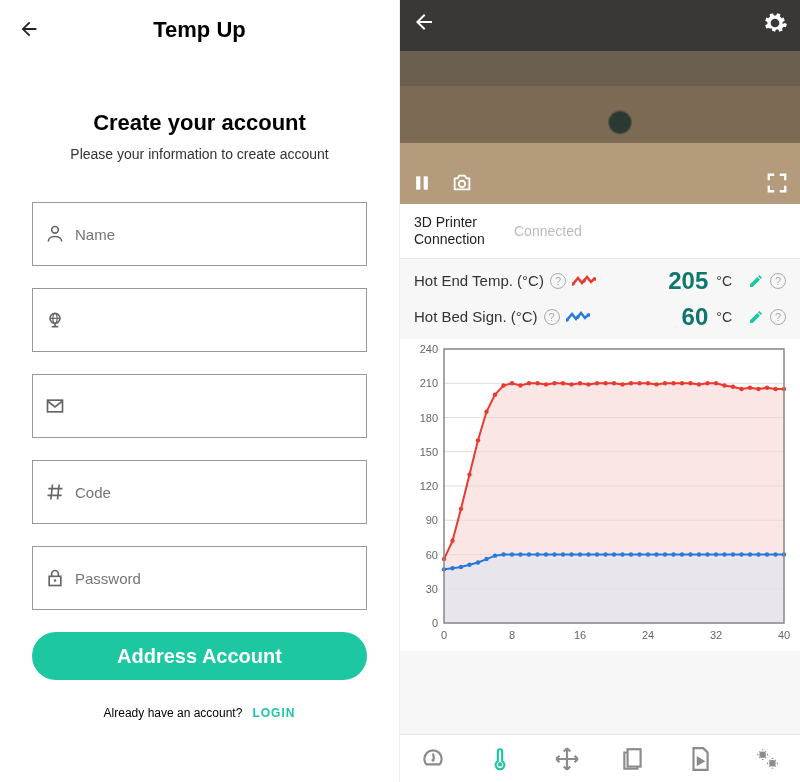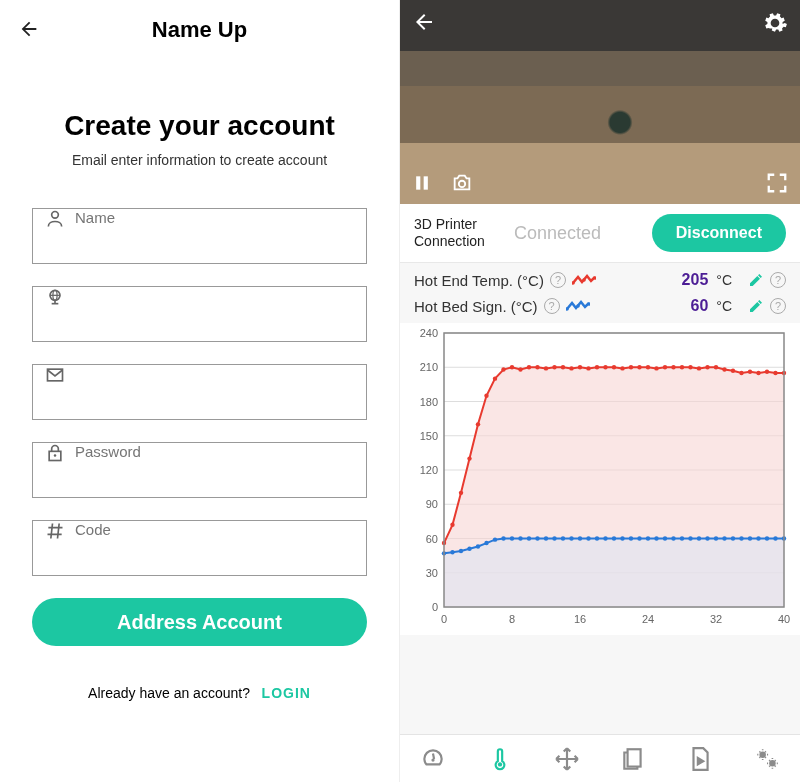--- a/index.html
+++ b/index.html
@@ -12,76 +12,76 @@
     overflow: hidden;
   }
   .pane { height: 782px; position: relative; }
   .left { width: 400px; border-right: 1px solid #eee; padding-top: 10px; }
   .right { width: 400px; background: #f7f7f7; display:flex; flex-direction:column; }
 
   
   .l-header { display:flex; align-items:center; justify-content:center; position:relative; height:40px; }
   .l-back { position:absolute; left:18px; top:8px; cursor:pointer; }
   .l-title { font-size:22px; font-weight:700; }
-  .l-h1 { font-size:28px; font-weight:800; text-align:center; margin-top:60px; }
+  .l-h1 { font-size:22px; font-weight:800; text-align:center; margin-top:60px; }
   .l-sub { font-size:14px; text-align:center; color:#333; margin-top:10px; margin-bottom:40px; }
   .form { padding: 0 32px; }
   .field {
-    display:flex; align-items:flex-start; gap:10px;
-    border:1.5px solid #999; height:56px; padding:0 12px;
+    display:flex; align-items:center; gap:10px;
+    border:1.5px solid #999; height:64px; padding:0 12px;
     margin-bottom:22px; background:#fff;
   }
   .field .ficon { width:20px; height:20px; color:#555; flex-shrink:0; display:flex; align-items:center; justify-content:center; }
   .field input {
     border:none; outline:none; font-size:15px; flex:1; background:transparent;
   }
   .btn {
     background:#1cc7a2; color:#fff; border:none; height:48px;
     width:100%; border-radius:24px; font-size:20px; font-weight:600;
     margin-bottom:22px; cursor:pointer;
   }
-  .login-row { text-align:center; font-size:14px; margin-top:17px; }
+  .login-row { text-align:center; font-size:12px; margin-top:4px; }
   .login-link { color:#1cc7a2; font-weight:700; letter-spacing:1px; }
 
   
   .camera {
     height: 204px; background:#444; position:relative;
     background:
       radial-gradient(circle at 55% 60%, #2a3a32 0%, #2a3a32 4%, transparent 5%),
       linear-gradient(#3a3836 0%, #3a3836 25%, #6b5f50 25%, #6b5f50 42%, #7c6a54 42%, #7c6a54 70%, #b49b7b 70%, #b49b7b 100%);
   }
   .cam-back { position:absolute; left:12px; top:10px; cursor:pointer; }
   .cam-gear { position:absolute; right:12px; top:10px; cursor:pointer; }
   .cam-ctrls { position:absolute; left:12px; bottom:10px; display:flex; gap:18px; align-items:center; }
   .cam-full { position:absolute; right:12px; bottom:10px; cursor:pointer; }
   .conn-row {
     background:#fff; display:flex; align-items:center; padding:10px 14px;
     gap:10px; border-bottom:1px solid #e8e8e8;
   }
   .conn-label { font-size:14px; line-height:1.2; color:#222; width:90px; }
-  .conn-state { color:#bbb; font-size:18px; flex:1; }
+  .conn-state { color:#bbb; font-size:14px; flex:1; }
   .conn-btn {
     background:#1cc7a2; color:#fff; border:none; border-radius:20px;
     height:38px; padding:0 24px; font-size:16px; font-weight:600; cursor:pointer;
   }
   .temp-row {
     display:flex; align-items:center; padding:8px 14px; font-size:15px; color:#333; gap:6px;
   }
   .temp-row .lbl { }
   .qicon {
     width:16px; height:16px; border-radius:50%; border:1.5px solid #aaa;
     display:inline-flex; align-items:center; justify-content:center;
     font-size:11px; color:#aaa;
   }
   .zig { width:24px; height:12px; }
   .zig.red path { stroke:#e83a2f; }
   .zig.blue path { stroke:#2979d8; }
   .zig path { fill:none; stroke-width:2.5; }
   .zig circle { r:1.8; }
-  .temp-val { color:#4c1d95; font-size:16px; font-weight:600; margin-left:auto; }
+  .temp-val { color:#0f766e; font-size:24px; font-weight:600; margin-left:auto; }
   .temp-unit { font-size:14px; color:#333; margin-left:2px; }
   .pencil { width:16px; height:16px; color:#1cc7a2; cursor:pointer; margin-left:10px; }
 
   .chart-wrap { background:#fff; padding:4px 10px 8px 10px; }
   .chart-svg { width:100%; height:300px; display:block; }
   .axis-text { font-size:11px; fill:#666; }
   .grid { stroke:#ddd; stroke-width:1; }
   .border { stroke:#888; stroke-width:1.5; fill:none; }
 
   .spacer { flex:1; }
@@ -97,25 +97,25 @@
 </head>
 <body>
 
 <div class="pane left">
   <div class="l-header">
     <span class="l-back">
       <svg width="22" height="22" viewBox="0 0 24 24">
           <path d="M20 11H7.8l5.6-5.6L12 4l-8 8 8 8 1.4-1.4L7.8 13H20z" fill="#222"></path>
         </svg>
     </span>
-    <span class="l-title">Name Up</span>
+    <span class="l-title">Temp Up</span>
   </div>
 
   <h1 class="l-h1">Create your account</h1>
-  <p class="l-sub">Email enter information to create account</p>
+  <p class="l-sub">Please your information to create account</p>
 
   <div class="form">
     <div class="field">
       <span class="ficon">
         <svg width="20" height="20" viewBox="0 0 24 24">
             <circle cx="12" cy="7" r="4" fill="none" stroke="#666" stroke-width="2"></circle>
             <path d="M4 21c0-4 4-6 8-6s8 2 8 6" fill="none" stroke="#666" stroke-width="2"></path>
           </svg>
       </span>
       <input type="text" placeholder="Name" style="">
@@ -139,35 +139,35 @@
             <rect x="3" y="5" width="18" height="14" fill="none" stroke="#666" stroke-width="2"></rect>
             <path d="M3 6l9 7 9-7" fill="none" stroke="#666" stroke-width="2"></path>
           </svg>
       </span>
     </div>
 
 
     <div class="field">
       <span class="ficon">
         <svg width="20" height="20" viewBox="0 0 24 24">
+            <path d="M9 3L7 21M17 3l-2 18M4 8h17M3 16h17" fill="none" stroke="#666" stroke-width="2"></path>
+          </svg>
+      </span>
+      <input type="text" placeholder="Code" style="">
+    </div>
+
+    <div class="field">
+      <span class="ficon">
+        <svg width="20" height="20" viewBox="0 0 24 24">
             <rect x="5" y="10" width="14" height="11" fill="none" stroke="#666" stroke-width="2"></rect>
             <path d="M8 10V7a4 4 0 018 0v3" fill="none" stroke="#666" stroke-width="2"></path>
             <circle cx="12" cy="15" r="1.5" fill="#666"></circle>
           </svg>
       </span>
       <input type="password" placeholder="Password" style="">
-    </div>
-
-    <div class="field">
-      <span class="ficon">
-        <svg width="20" height="20" viewBox="0 0 24 24">
-            <path d="M9 3L7 21M17 3l-2 18M4 8h17M3 16h17" fill="none" stroke="#666" stroke-width="2"></path>
-          </svg>
-      </span>
-      <input type="text" placeholder="Code" style="">
     </div>
 
     <button class="btn">Address Account</button>
 
     <div class="login-row">
       <span>Already have an account?</span>
       &nbsp;
       <span class="login-link">LOGIN</span>
     </div>
   </div>
@@ -202,21 +202,20 @@
     <span class="cam-full">
       <svg width="22" height="22" viewBox="0 0 24 24" fill="none" stroke="#fff" stroke-width="2.5">
           <path d="M3 9V3h6M21 9V3h-6M3 15v6h6M21 15v6h-6"></path>
         </svg>
     </span>
   </div>
 
   <div class="conn-row">
     <div class="conn-label">3D Printer Connection</div>
     <div class="conn-state">Connected</div>
-    <button class="conn-btn">Disconnect</button>
   </div>
 
   <div class="temp-row">
     <span class="lbl">Hot End Temp. (°C)</span>
     <span class="qicon">?</span>
     <svg class="zig red" viewBox="0 0 24 12">
         <path d="M1 9l5-6 4 5 5-6 4 5 4-4"></path>
         <circle cx="1" cy="9" fill="#e83a2f"></circle>
         <circle cx="12" cy="6" fill="#e83a2f"></circle>
         <circle cx="23" cy="4" fill="#e83a2f"></circle>

